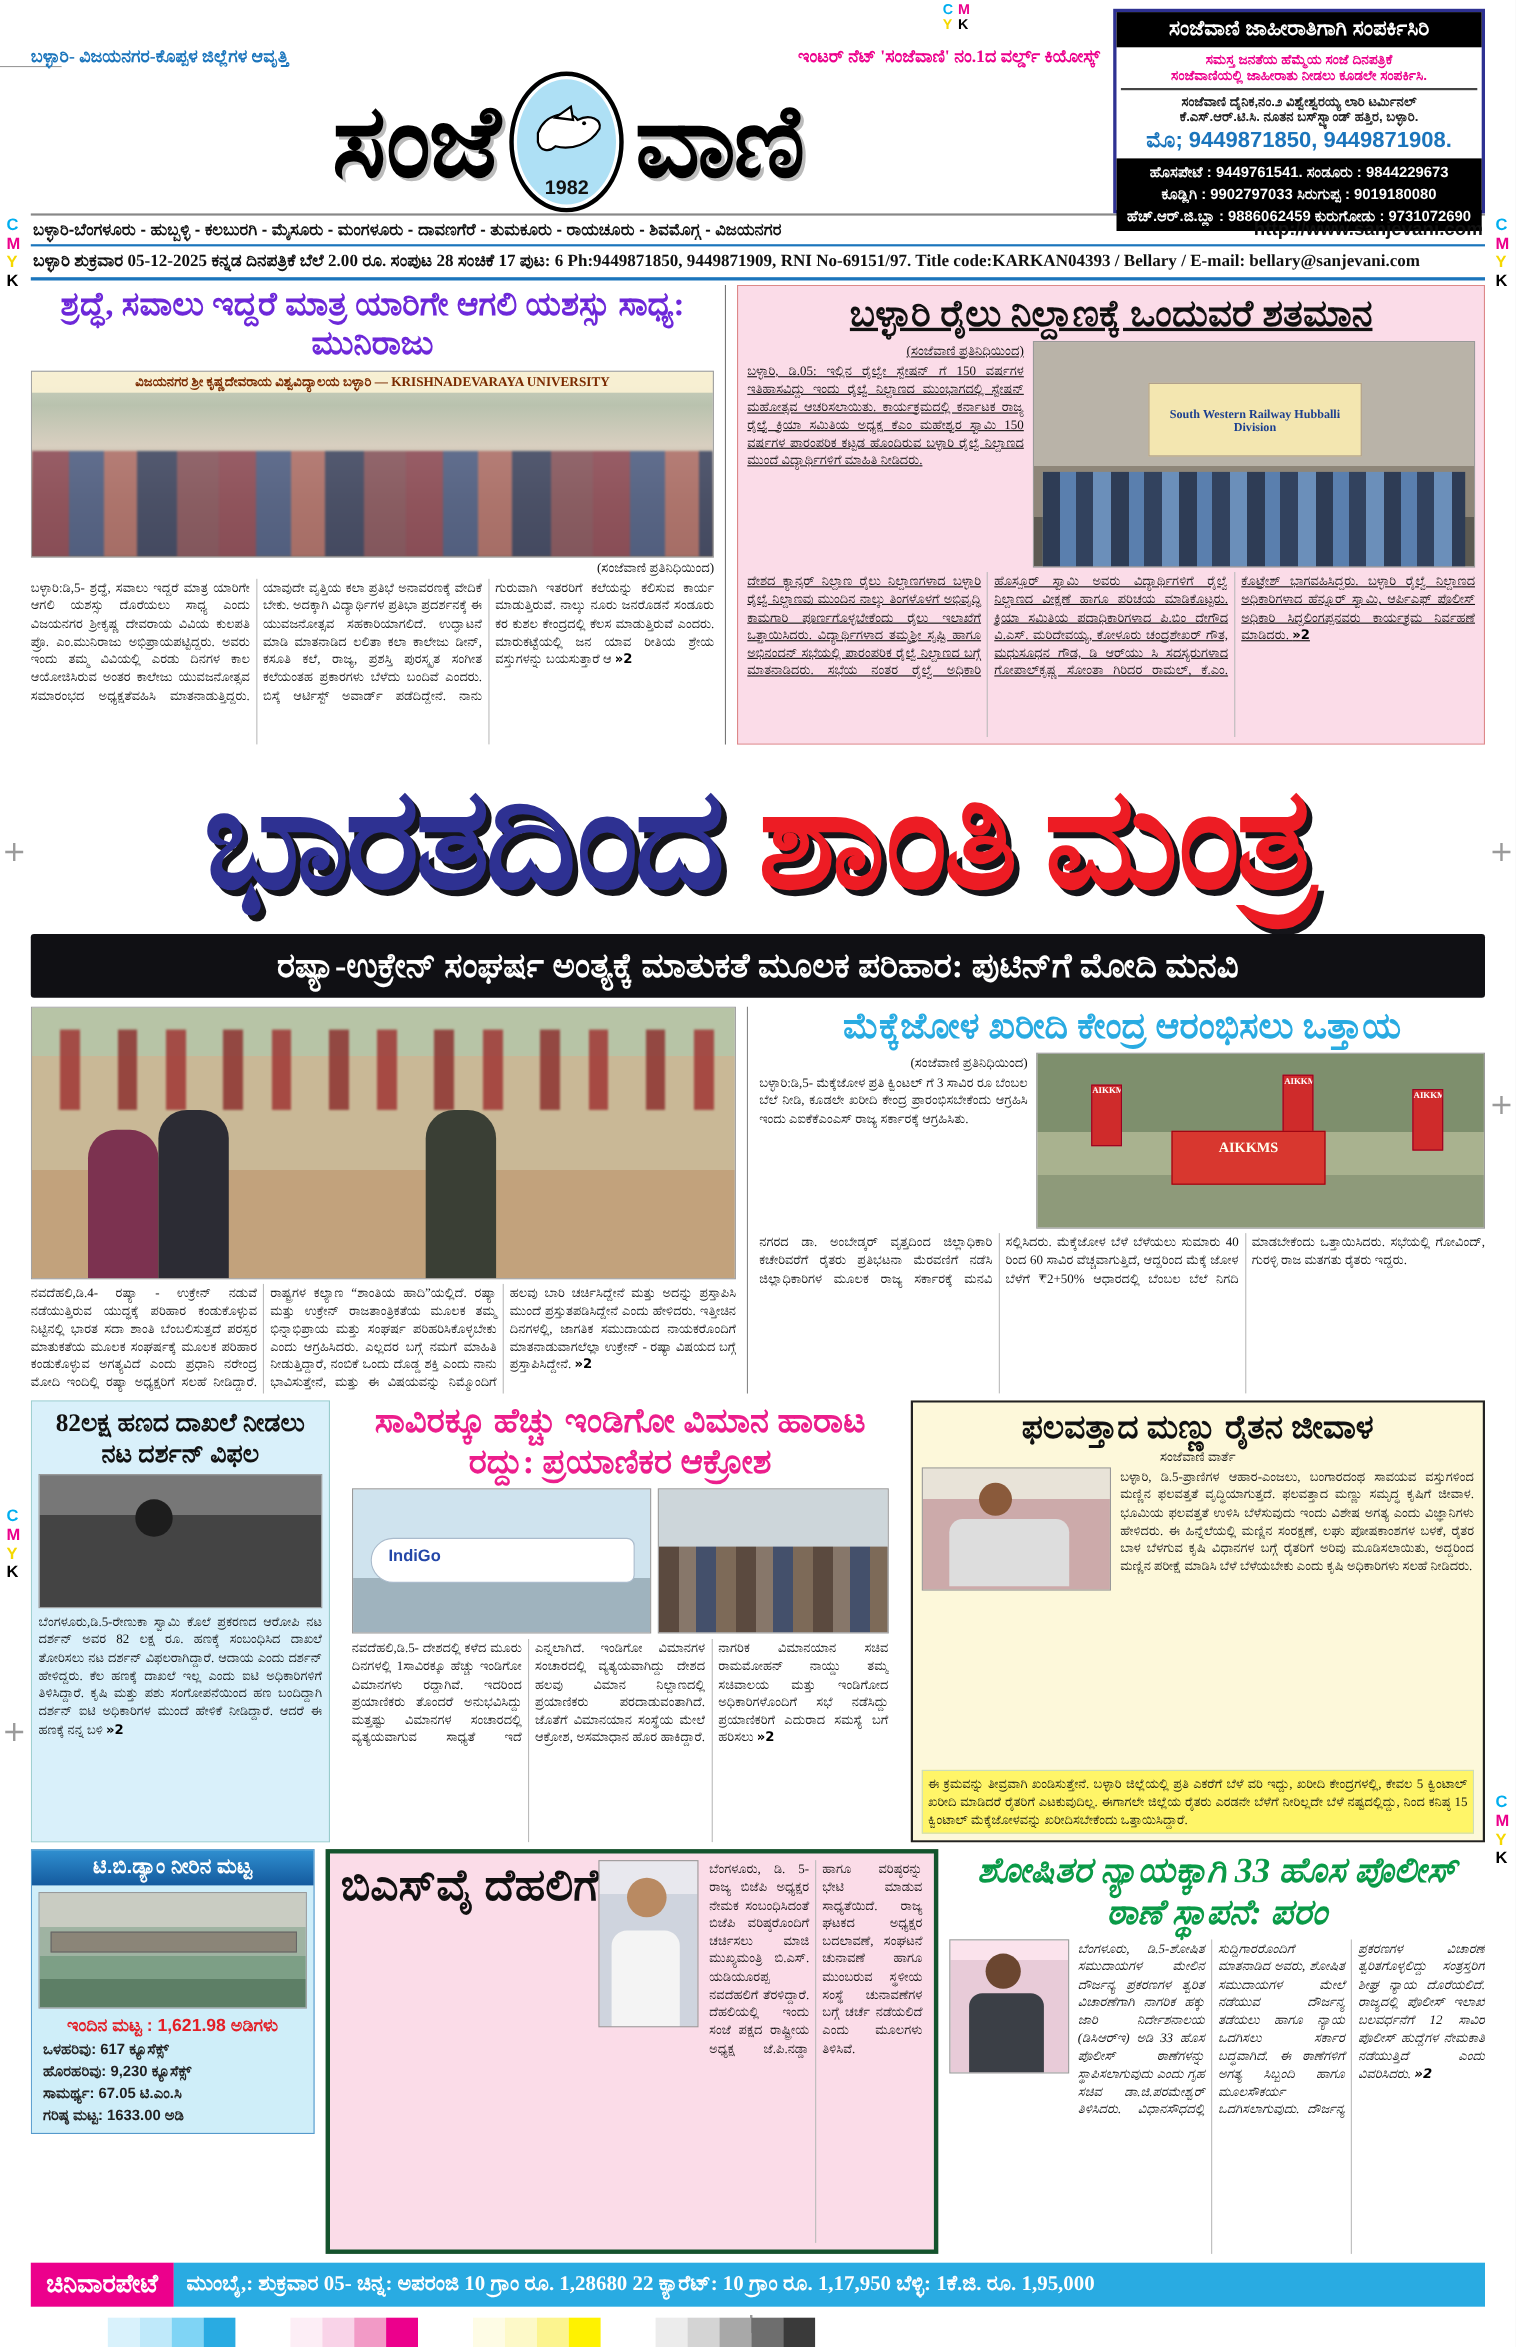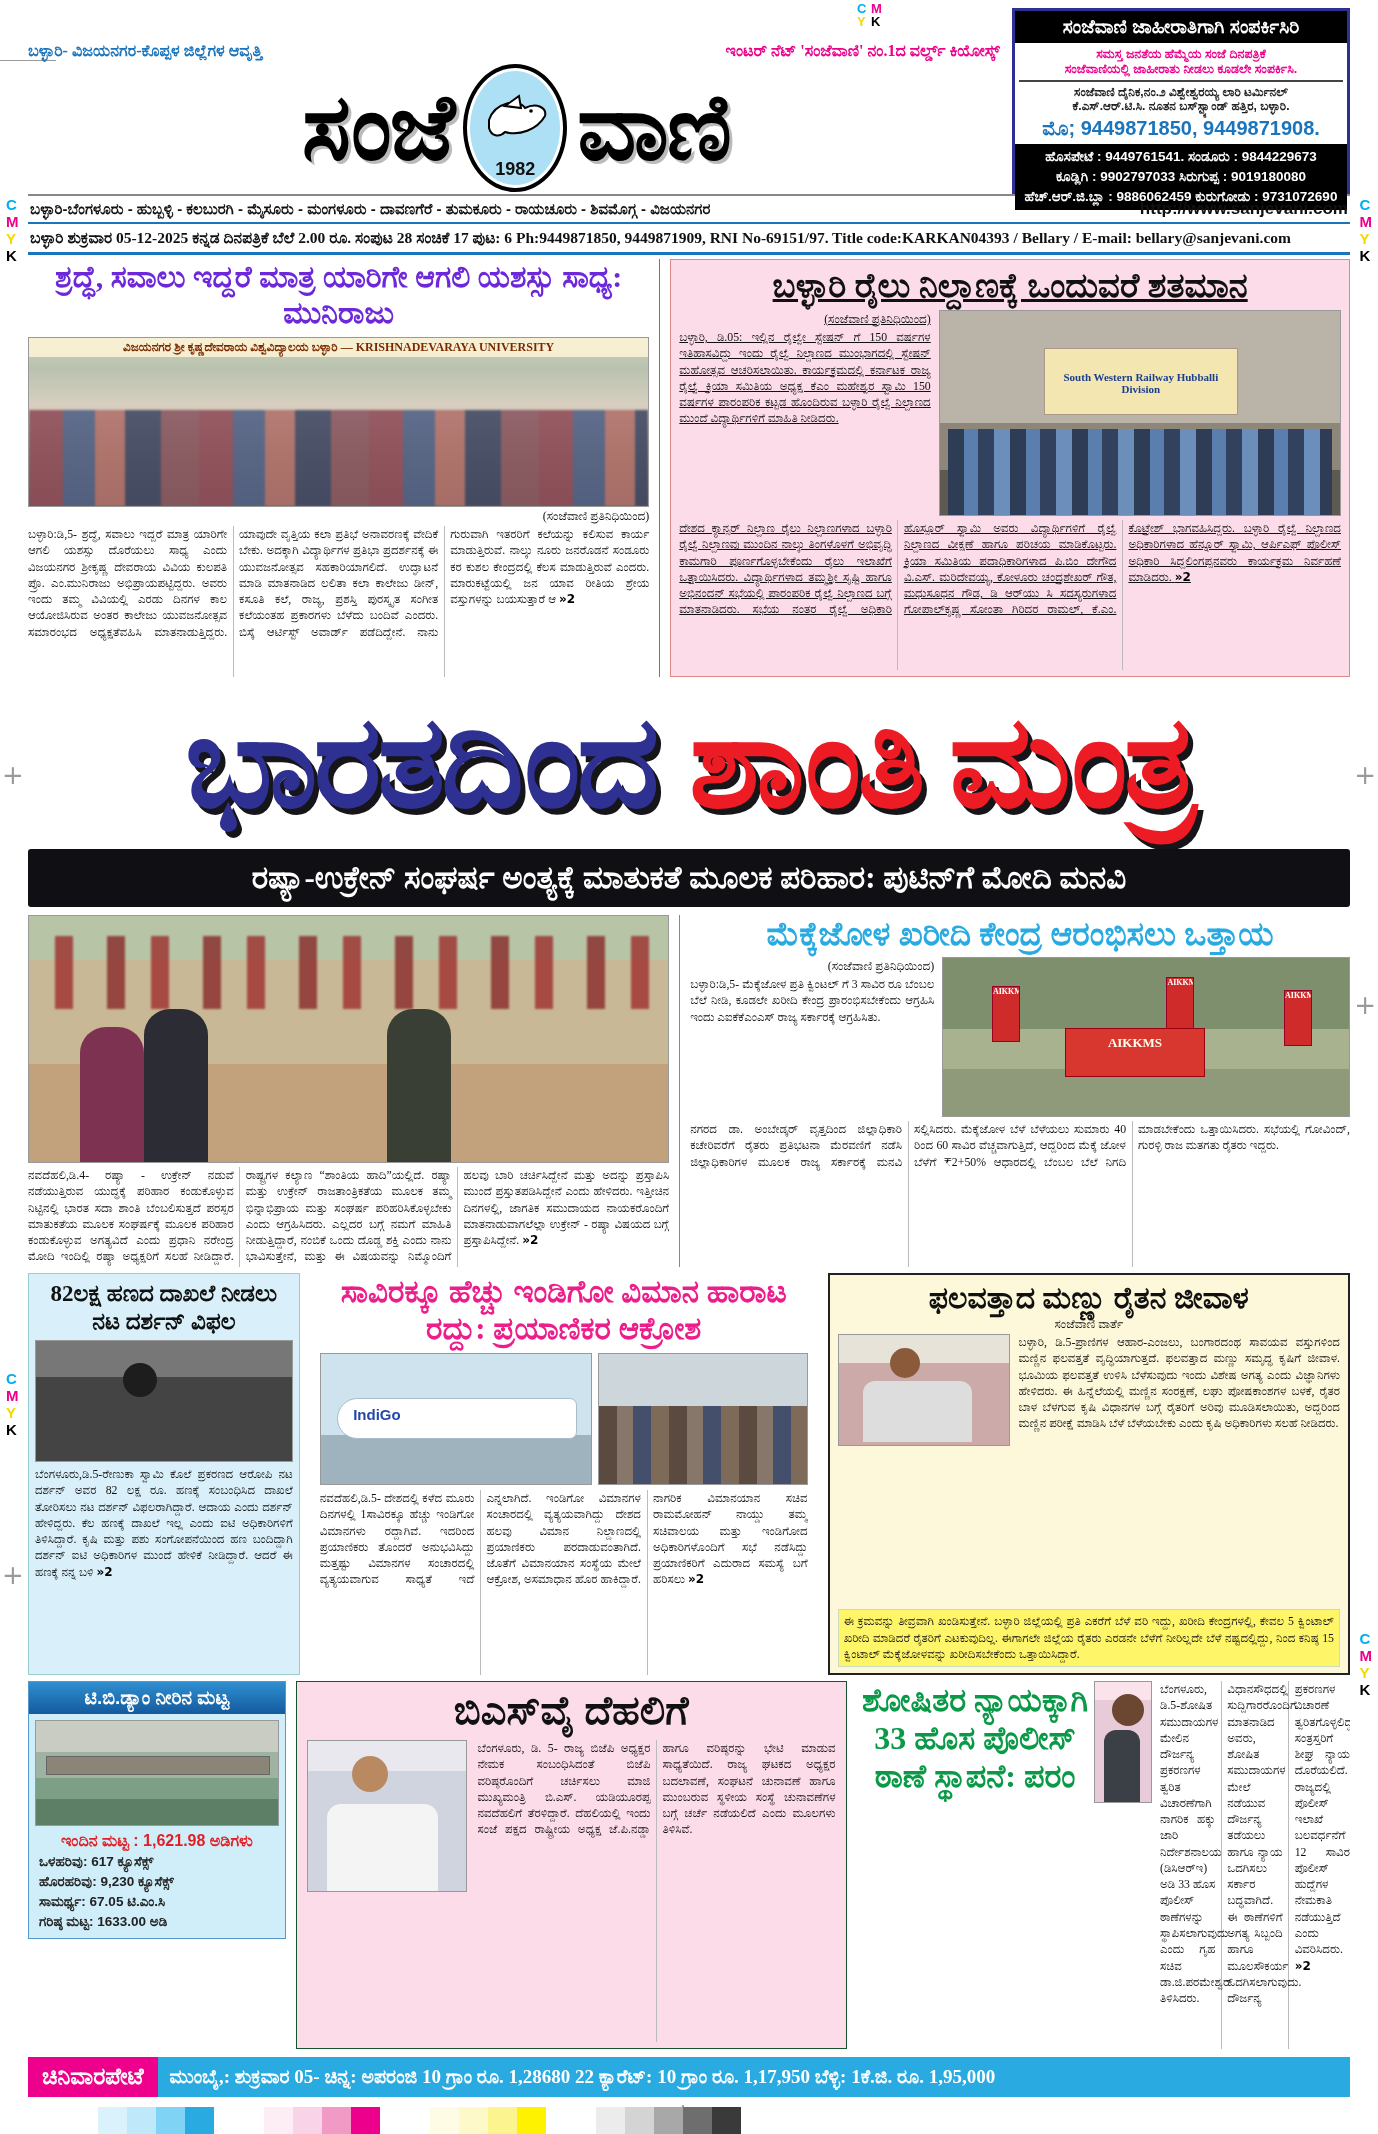--- a/index.html
+++ b/index.html
@@ -141,27 +141,27 @@
   
   .row4{display:flex;gap:10px;height:368px;margin-top:6px;overflow:hidden;}
   .col-dam{width:19.5%;display:flex;flex-direction:column;gap:4px;}
   .dam-box{background:#cfeef9;border:1px solid #59c;padding:0 0 6px;font-family:"Liberation Sans",sans-serif;}
   .dam-head{background:linear-gradient(180deg,#2f8fd0,#145a9e);color:#fff;font-weight:bold;font-size:19px;
             text-align:center;padding:5px 2px;}
   .dam-photo{height:104px;margin:6px;background:linear-gradient(180deg,#c9ccc2 0 30%,#9fb3a2 30% 55%,#7d9f86 55% 75%,#5d7f66 75% 100%);}
   .dam-photo .wall{position:absolute;left:4%;top:34%;width:92%;height:16%;background:#8b8578;border:1px solid #666;}
   .dam-today{color:#e31f26;font-weight:bold;font-size:16px;text-align:center;margin:2px 4px;}
   .dam-row{display:flex;font-weight:bold;font-size:13.5px;padding:2px 10px;color:#222;}
-  .art-bsy{width:40%;background:#fbdce8;border:1px solid #14532d;padding:6px 10px;display:flex;flex-direction:column;}
+  .art-bsy{width:40%;background:#fbdce8;border:4px solid #14532d;padding:6px 10px;display:flex;flex-direction:row;}
   .hl-bsy{font-weight:bold;font-size:40px;line-height:46px;text-align:center;margin:0 0 6px;color:#111;}
   .bsy-main{display:flex;gap:10px;flex:1;}
   .bsy-photo{width:30%;height:150px;background:linear-gradient(180deg,#e8e8ee 0 20%,#cfd4de 20% 100%);}
   .bsy-photo .face{position:absolute;left:28%;top:10%;width:36px;height:36px;border-radius:50%;background:#b98a62;}
   .bsy-photo .kurta{position:absolute;left:12%;top:42%;width:70%;height:58%;background:#f4f4f4;border-radius:14px 14px 0 0;}
-  .art-police{flex:1;display:flex;}
+  .art-police{flex:1;display:flex;flex-direction:column;font-style:italic;}
   .hl-police{color:#0a9a47;font-weight:bold;font-size:32px;line-height:38px;text-align:center;margin:0 0 6px;}
   .police-main{display:flex;gap:8px;flex:1;}
   .police-photo{width:22%;height:120px;background:linear-gradient(180deg,#fbe3ec 0 15%,#e8cbd8 15% 100%);}
   .police-photo .face{position:absolute;left:30%;top:10%;width:32px;height:32px;border-radius:50%;background:#6b4630;}
   .police-photo .suit{position:absolute;left:16%;top:40%;width:64%;height:60%;background:#3b3f46;border-radius:12px 12px 0 0;}
 
   
   .gold-bar{display:flex;height:40px;margin-top:8px;font-weight:bold;}
   .gold-label{background:#ec008c;color:#fff;font-size:23px;display:flex;align-items:center;padding:0 14px;}
   .gold-text{background:#29abe2;color:#fff;flex:1;display:flex;align-items:center;padding:0 12px;font-size:19px;white-space:nowrap;overflow:hidden;}

